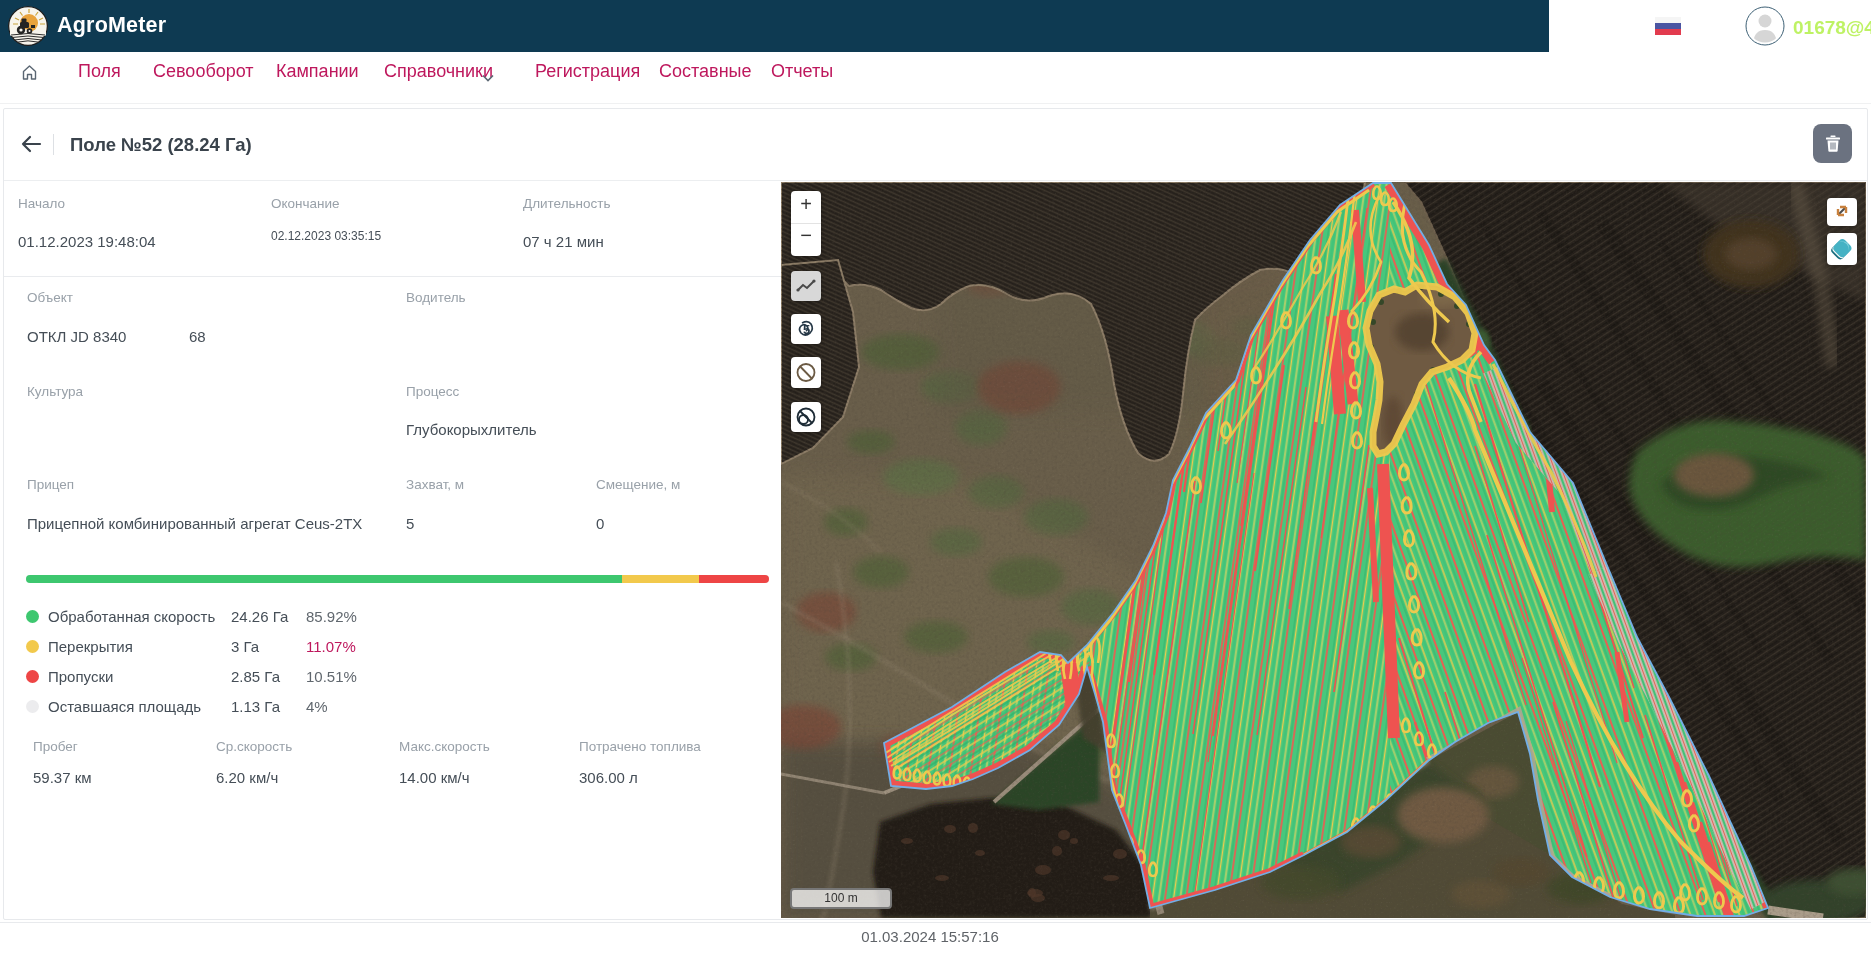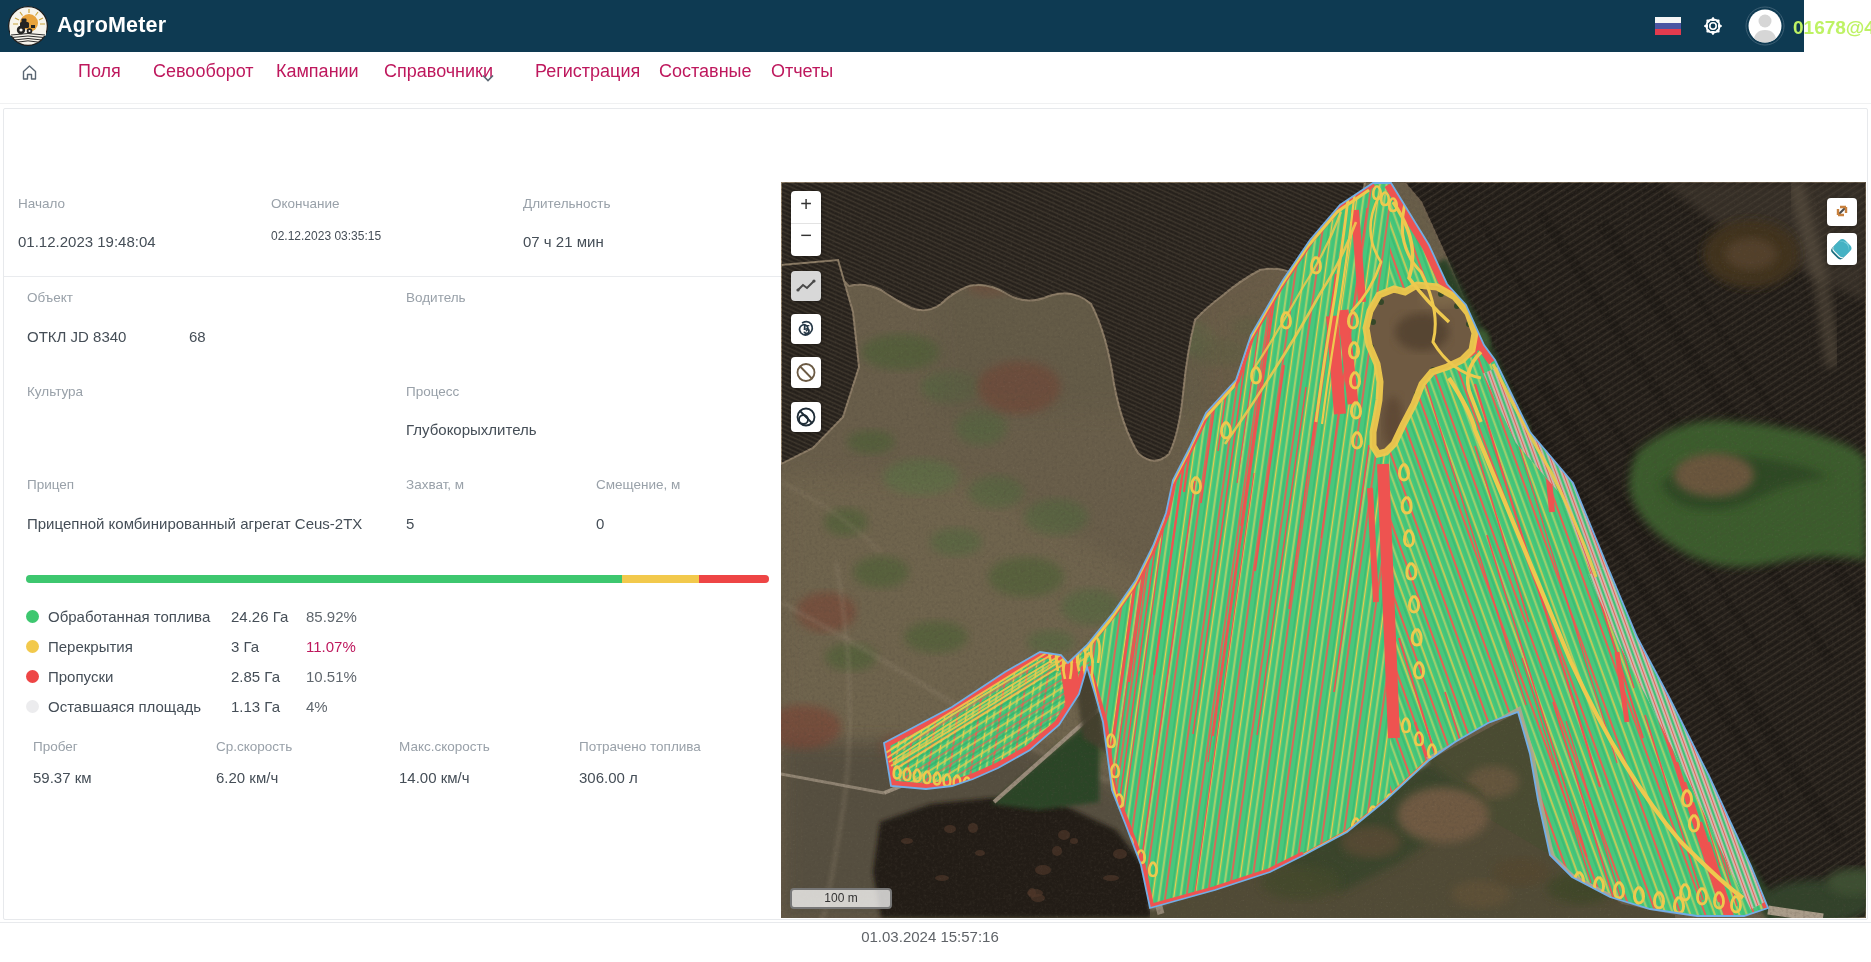--- a/index.html
+++ b/index.html
@@ -1,16 +1,16 @@
 <!DOCTYPE html>
 <html><head><meta charset="utf-8"><title>AgroMeter</title>
 <style>
 *{margin:0;padding:0;box-sizing:border-box}
 body{font-family:"Liberation Sans",sans-serif;width:1871px;height:962px;overflow:hidden;background:#fff;position:relative}
-.hdr{position:absolute;left:0;top:0;width:1804px;height:52px;background:#0e3a52}
+.hdr{position:absolute;left:0;top:0;width:1549px;height:52px;background:#0e3a52}
 .logo{position:absolute;left:8px;top:6px;width:40px;height:40px;border-radius:50%}
 .brand{position:absolute;left:57px;top:13px;color:#fff;font-size:21.5px;font-weight:bold;letter-spacing:0.2px}
 .flag{position:absolute;left:1655px;top:17px;width:26px;height:18px}
 .flag div{height:6px}
 .uname{position:absolute;left:1793px;top:17px;color:#bef264;font-size:19px;font-weight:bold}
 .nav{position:absolute;left:0;top:52px;width:1871px;height:52px;background:#fff;border-bottom:1px solid #f0f1f2}
 .nav a{position:absolute;top:9px;font-size:18px;color:#be185d;text-decoration:none}
 .card{position:absolute;left:3px;top:108px;width:1865px;height:812px;background:#fff;border:1px solid #e7e9ec;border-radius:2px}
 .tbar{position:absolute;left:0;top:0;width:100%;height:72px;border-bottom:1px solid #eceef0}
 .title{position:absolute;left:66px;top:25px;font-size:18.5px;font-weight:bold;color:#3a434c}
@@ -92,20 +92,41 @@
 <a style="left:276px">Кампании</a>
 <a style="left:384px">Справочники</a>
 <svg style="position:absolute;left:482px;top:22px" width="12" height="8" viewBox="0 0 12 8">
 <path d="M1,1.5 L6,6.5 L11,1.5" fill="none" stroke="#5a6672" stroke-width="1.6"></path>
     </svg>
 <a style="left:535px">Регистрация</a>
 <a style="left:659px">Составные</a>
 <a style="left:771px">Отчеты</a>
 </div>
 <div class="card">
+<div class="tbar">
+<svg style="position:absolute;left:16px;top:24px" width="22" height="22" viewBox="0 0 22 22">
+<path d="M20,11 L3,11 M10,4 L3,11 L10,18" fill="none" stroke="#3a434c" stroke-width="2.2" stroke-linecap="round" stroke-linejoin="round"></path>
+      </svg>
+<div class="tdiv"></div>
+<div class="title">Поле №52 (28.24 Га)</div>
+<div class="delbtn">
+        <svg style="position:absolute;left:12px;top:11px" width="16" height="17" viewBox="0 0 16 17">
+<g fill="#fff">
+            <rect x="1" y="2.5" width="14" height="2" rx="0.5"></rect>
+            <rect x="5.5" y="0.5" width="5" height="1.6" rx="0.5"></rect>
+<path d="M2.5,5.5 L13.5,5.5 L12.6,16 Q 12.5,16.8 11.7,16.8 L4.3,16.8 Q 3.5,16.8 3.4,16 Z"></path>
+          </g>
+<g stroke="#6b7280" stroke-width="1">
+            <line x1="6" y1="7.5" x2="6" y2="14.5"></line>
+            <line x1="8" y1="7.5" x2="8" y2="14.5"></line>
+            <line x1="10" y1="7.5" x2="10" y2="14.5"></line>
+          </g>
+        </svg>
+      </div>
+</div>
 <div class="lbl" style="left:14px;top:87px">Начало</div>
 <div class="lbl" style="left:267px;top:87px">Окончание</div>
 <div class="lbl" style="left:519px;top:87px">Длительность</div>
 <div class="val" style="left:14px;top:124px;font-size:15px">01.12.2023 19:48:04</div>
 <div class="val" style="left:267px;top:120px;font-size:12px">02.12.2023 03:35:15</div>
 <div class="val" style="left:519px;top:124px;font-size:15px">07 ч 21 мин</div>
 <div class="hr" style="left:0px;top:167px;width:778px"></div>
 <div class="lbl" style="left:23px;top:181px">Объект</div>
 <div class="lbl" style="left:402px;top:181px">Водитель</div>
 <div class="val" style="left:23px;top:219px;font-size:15px">ОТКЛ JD 8340</div>
@@ -118,21 +139,21 @@
 <div class="lbl" style="left:592px;top:368px">Смещение, м</div>
 <div class="val" style="left:23px;top:406px;font-size:15px">Прицепной комбинированный агрегат Ceus-2TX</div>
 <div class="val" style="left:402px;top:406px;font-size:15px">5</div>
 <div class="val" style="left:592px;top:406px;font-size:15px">0</div>
 <div style="position:absolute;left:22px;top:466px;width:743px;height:8px;border-radius:4px;overflow:hidden;background:#eee">
       <div style="float:left;width:596px;height:8px;background:#3dc76f"></div>
       <div style="float:left;width:77px;height:8px;background:#f2c94c"></div>
       <div style="float:left;width:70px;height:8px;background:#ee4545"></div>
     </div>
 <div class="dot" style="left:22px;top:501px;background:#3dc76f"></div>
-<div class="leg" style="left:44px;top:499px">Обработанная топлива</div>
+<div class="leg" style="left:44px;top:499px">Обработанная скорость</div>
 <div class="leg" style="left:227px;top:499px">24.26 Га</div>
 <div class="leg" style="left:302px;top:499px;color:#60676e">85.92%</div>
 <div class="dot" style="left:22px;top:531px;background:#f2c94c"></div>
 <div class="leg" style="left:44px;top:529px">Перекрытия</div>
 <div class="leg" style="left:227px;top:529px">3 Га</div>
 <div class="leg" style="left:302px;top:529px;color:#be185d">11.07%</div>
 <div class="dot" style="left:22px;top:561px;background:#ee4545"></div>
 <div class="leg" style="left:44px;top:559px">Пропуски</div>
 <div class="leg" style="left:227px;top:559px">2.85 Га</div>
 <div class="leg" style="left:302px;top:559px;color:#60676e">10.51%</div>

